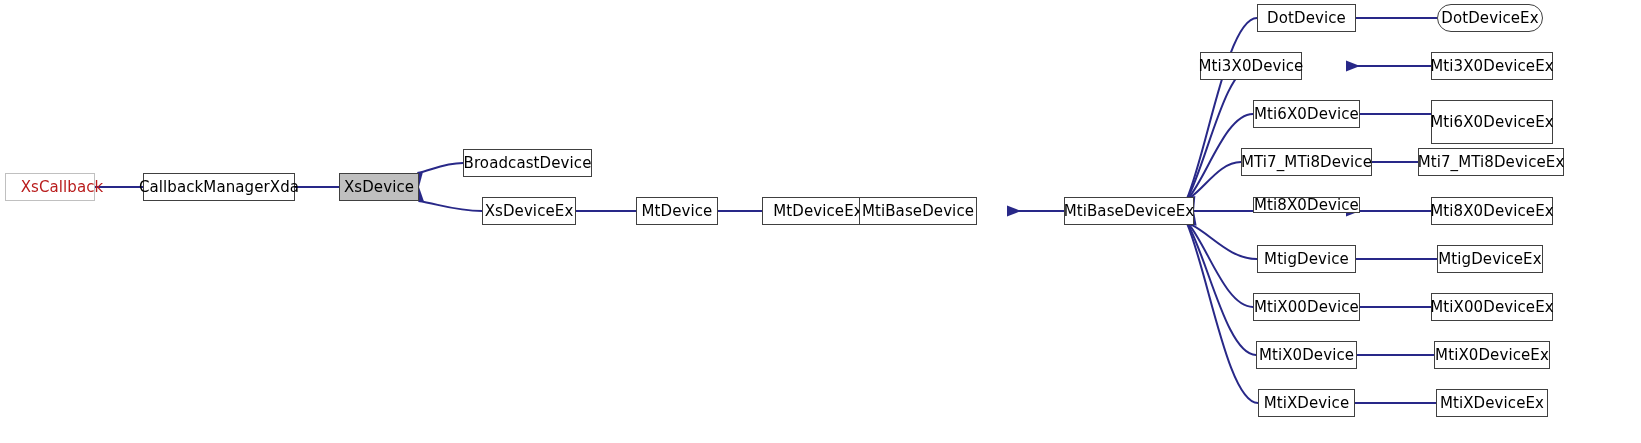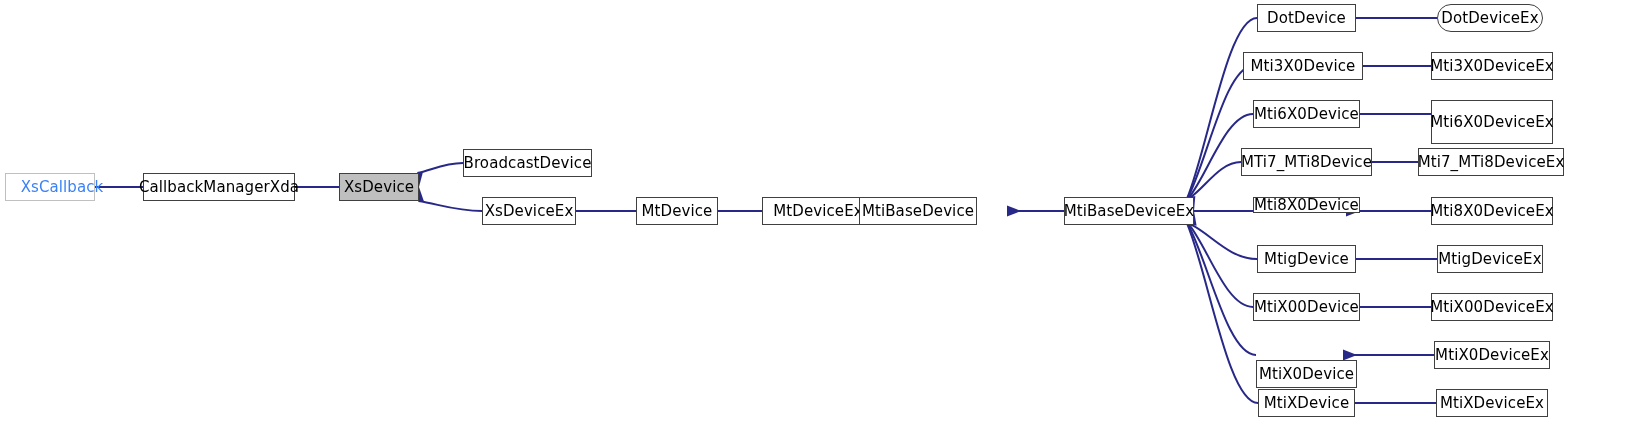--- a/index.html
+++ b/index.html
@@ -34,21 +34,21 @@
     line-height: 1;
     color: #000000;
     background: #ffffff;
     border: 1px solid #404040;
     white-space: nowrap;
     letter-spacing: 0.1px;
     z-index: 2;
   }
   .node.faded {
     border-color: #c0c0c0;
-    color: #3b82f6;
+    color: #b91c1c;
     padding-left: 24px;
   }
   .node.current {
     background: #bfbfbf;
     border-color: #404040;
   }
   .node-label {
     pointer-events: none;
   }
 </style>
@@ -186,39 +186,39 @@
       </div>
       <div class="node" style="left: 859px; top: 197px; width: 118px; height: 28px;">
         <span class="node-label">MtiBaseDevice</span>
       </div>
       <div class="node" style="left: 1064px; top: 197px; width: 130px; height: 28px;">
         <span class="node-label">MtiBaseDeviceEx</span>
       </div>
       <div class="node" style="left: 1257px; top: 4px; width: 99px; height: 28px;">
         <span class="node-label">DotDevice</span>
       </div>
-      <div class="node" style="left: 1243px; top: 52px; width: 120px; height: 28px;">
+      <div class="node" style="left: 1200px; top: 52px; width: 102px; height: 28px;">
         <span class="node-label">Mti3X0Device</span>
       </div>
       <div class="node" style="left: 1253px; top: 100px; width: 107px; height: 28px;">
         <span class="node-label">Mti6X0Device</span>
       </div>
       <div class="node" style="left: 1241px; top: 148px; width: 131px; height: 28px;">
         <span class="node-label">MTi7_MTi8Device</span>
       </div>
       <div class="node" style="left: 1253px; top: 197px; width: 107px; height: 16px;">
         <span class="node-label">Mti8X0Device</span>
       </div>
       <div class="node" style="left: 1257px; top: 245px; width: 99px; height: 28px;">
         <span class="node-label">MtigDevice</span>
       </div>
       <div class="node" style="left: 1253px; top: 293px; width: 107px; height: 28px;">
         <span class="node-label">MtiX00Device</span>
       </div>
-      <div class="node" style="left: 1256px; top: 341px; width: 101px; height: 28px; margin-top: 19px;">
+      <div class="node" style="left: 1256px; top: 341px; width: 101px; height: 28px;">
         <span class="node-label">MtiX0Device</span>
       </div>
       <div class="node" style="left: 1258px; top: 389px; width: 97px; height: 28px;">
         <span class="node-label">MtiXDevice</span>
       </div>
       <div class="node" style="left: 1437px; top: 4px; width: 106px; height: 28px; border-radius: 14px;">
         <span class="node-label">DotDeviceEx</span>
       </div>
       <div class="node" style="left: 1431px; top: 52px; width: 122px; height: 28px;">
         <span class="node-label">Mti3X0DeviceEx</span>

